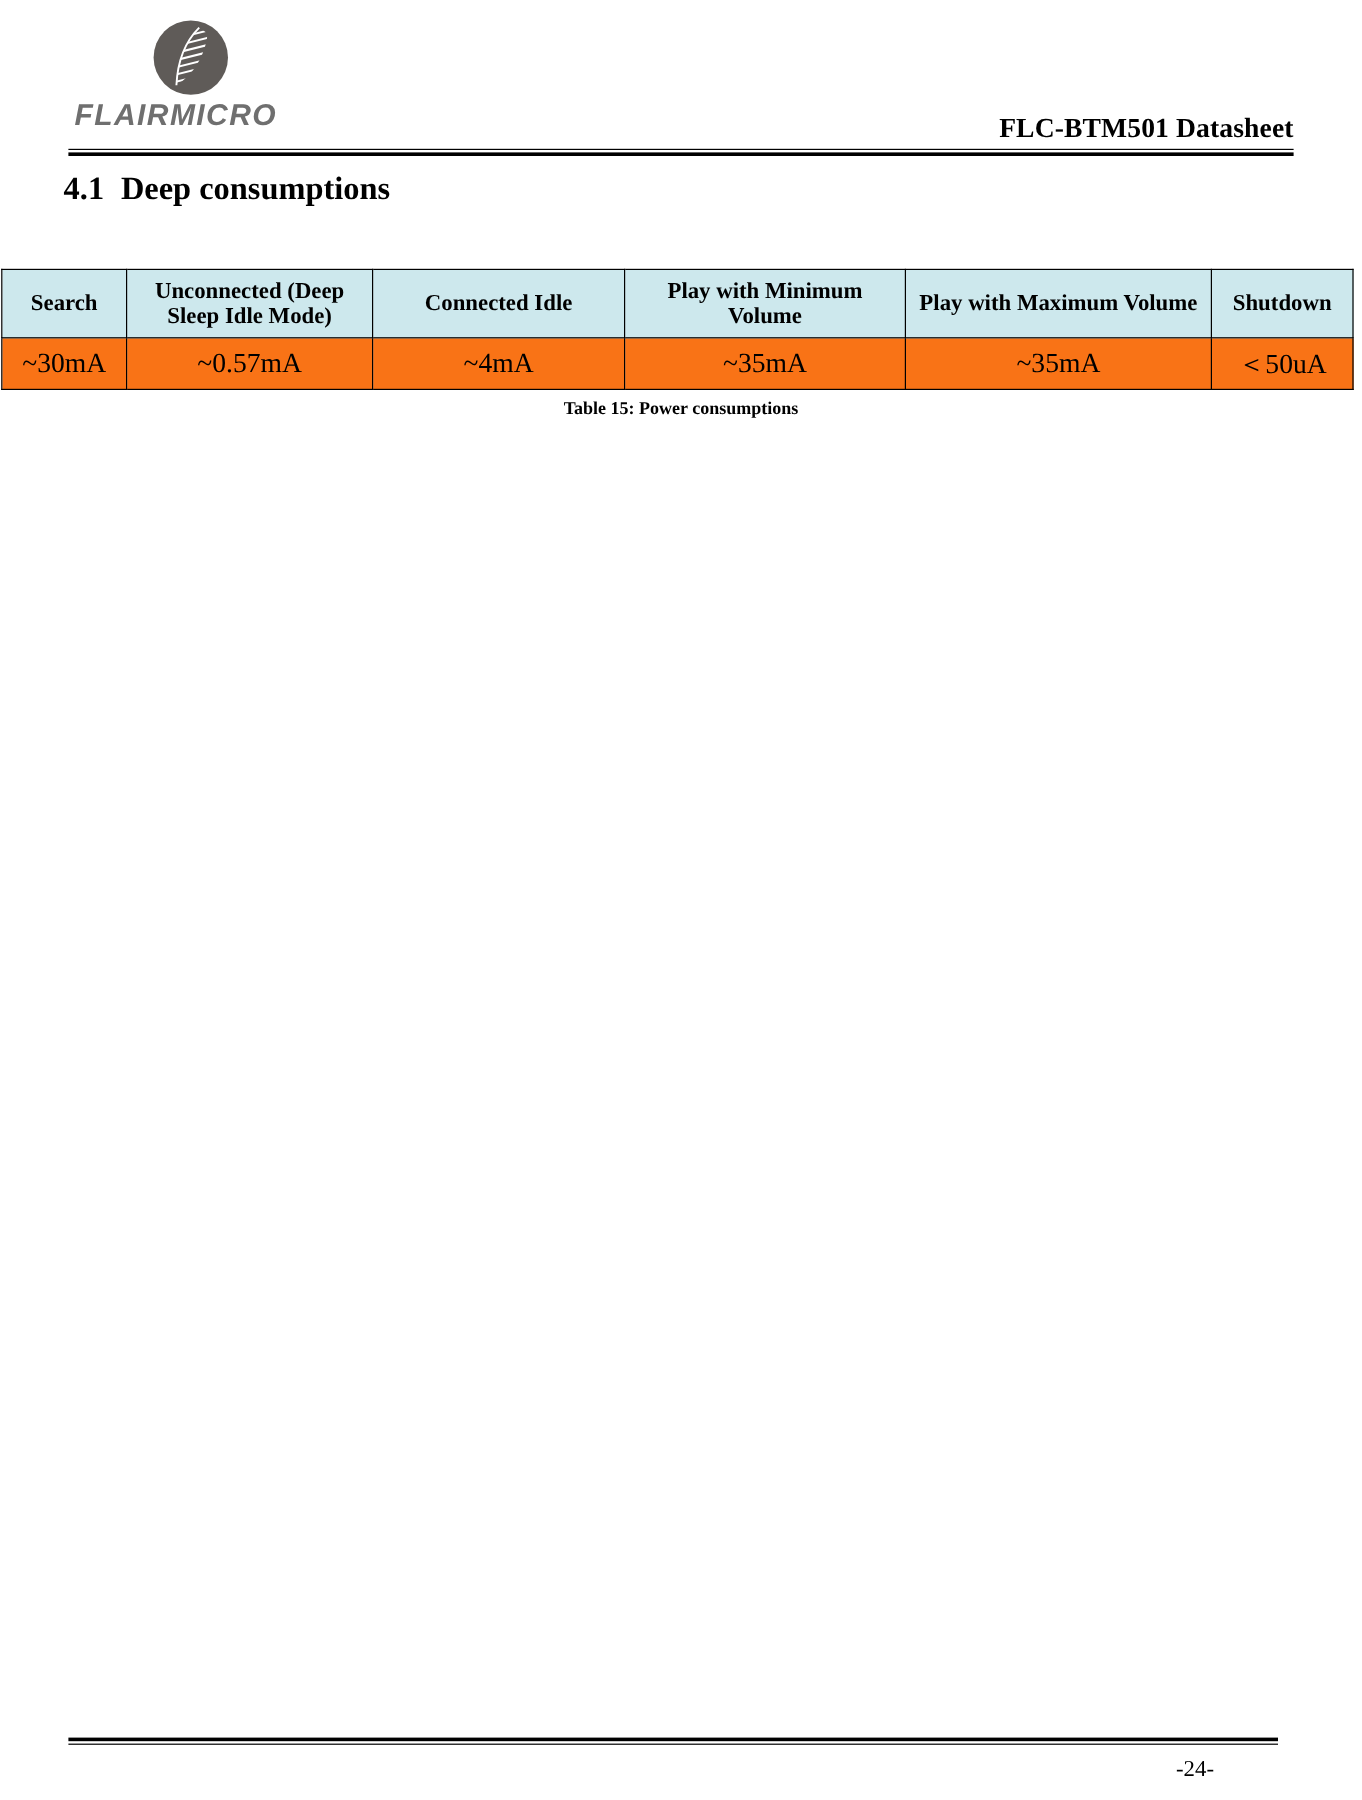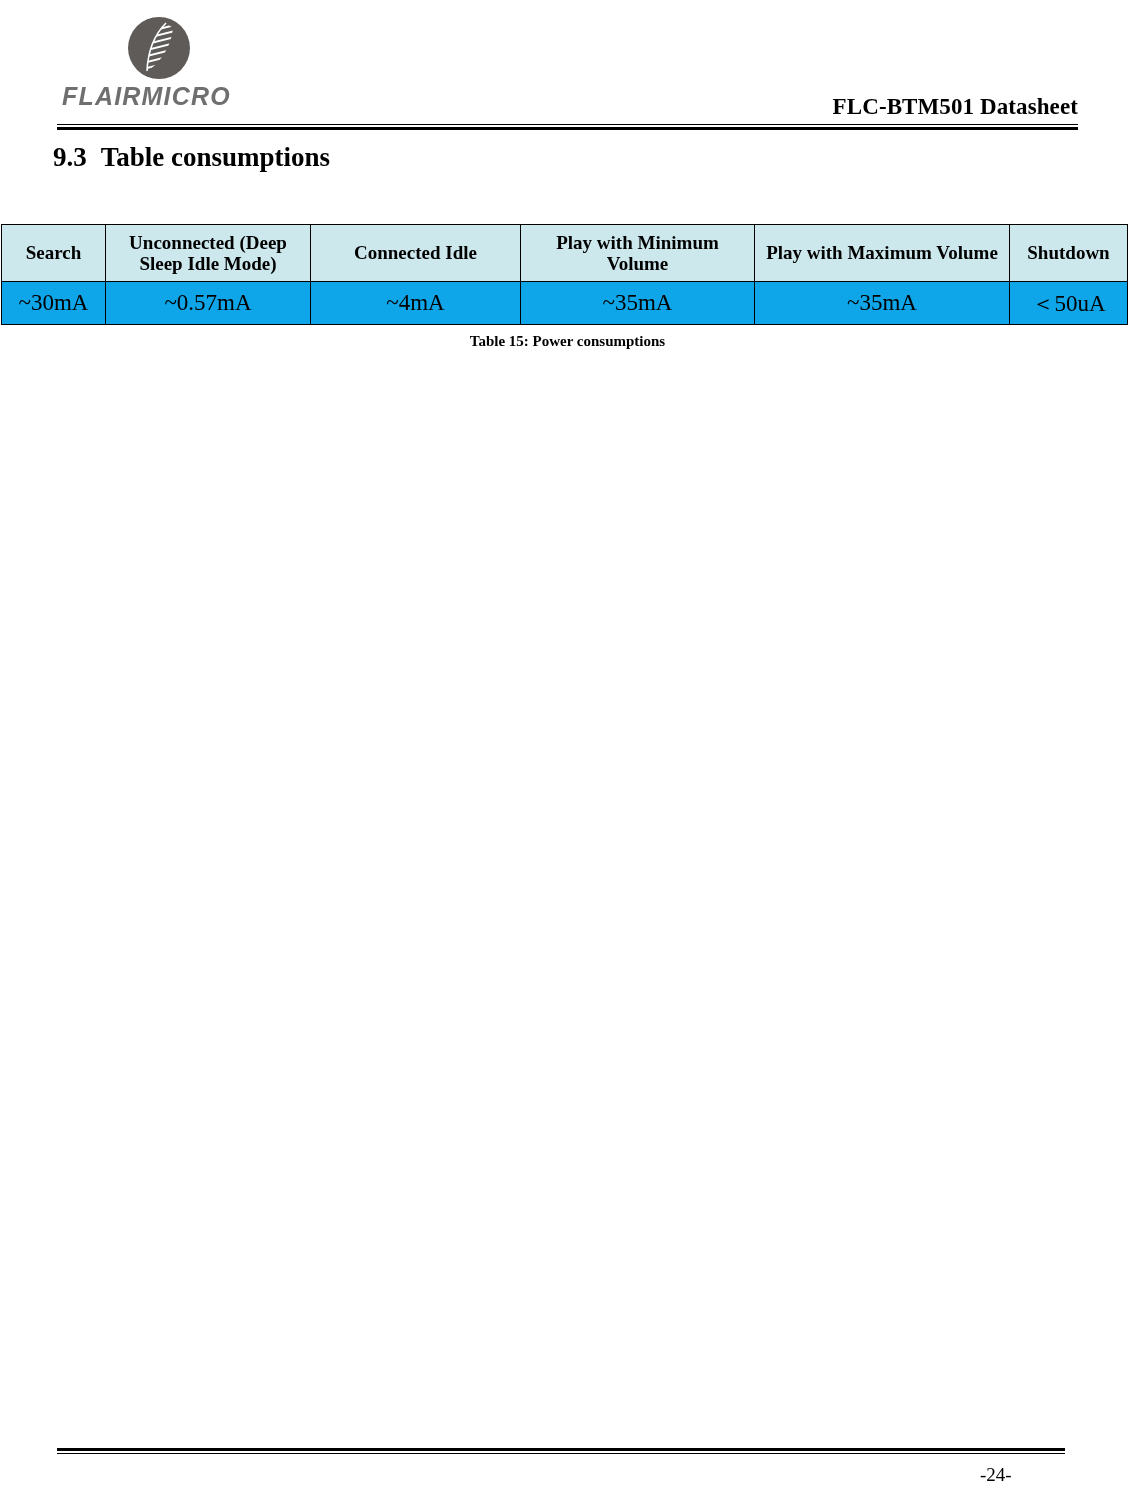--- a/index.html
+++ b/index.html
@@ -115,21 +115,21 @@
   }
   .data-table thead th {
     background: #cde8ed;
     font-size: 19px;
     font-weight: bold;
     line-height: 1.12;
     height: 52px;
     padding: 2px 4px;
   }
   .data-table tbody td {
-    background: #0ea5e9;
+    background: #f97316;
     font-size: 23px;
     font-weight: normal;
     height: 40px;
     padding: 1px 4px;
   }
 
   .caption {
     position: absolute;
     left: 0;
     top: 333px;
@@ -221,21 +221,21 @@
 
   <div class="doc-title">FLC-BTM501 Datasheet</div>
 
   <div class="header-rule">
     <div class="thin"></div>
     <div class="thick"></div>
   </div>
 </div>
 
 <div class="section-heading">
-  <span class="num">9.3</span><span>Table consumptions</span>
+  <span class="num">4.1</span><span>Deep consumptions</span>
 </div>
 
 <table class="data-table">
   <colgroup>
     <col style="width:104px">
     <col style="width:205px">
     <col style="width:210px">
     <col style="width:234px">
     <col style="width:255px">
     <col style="width:118px">

